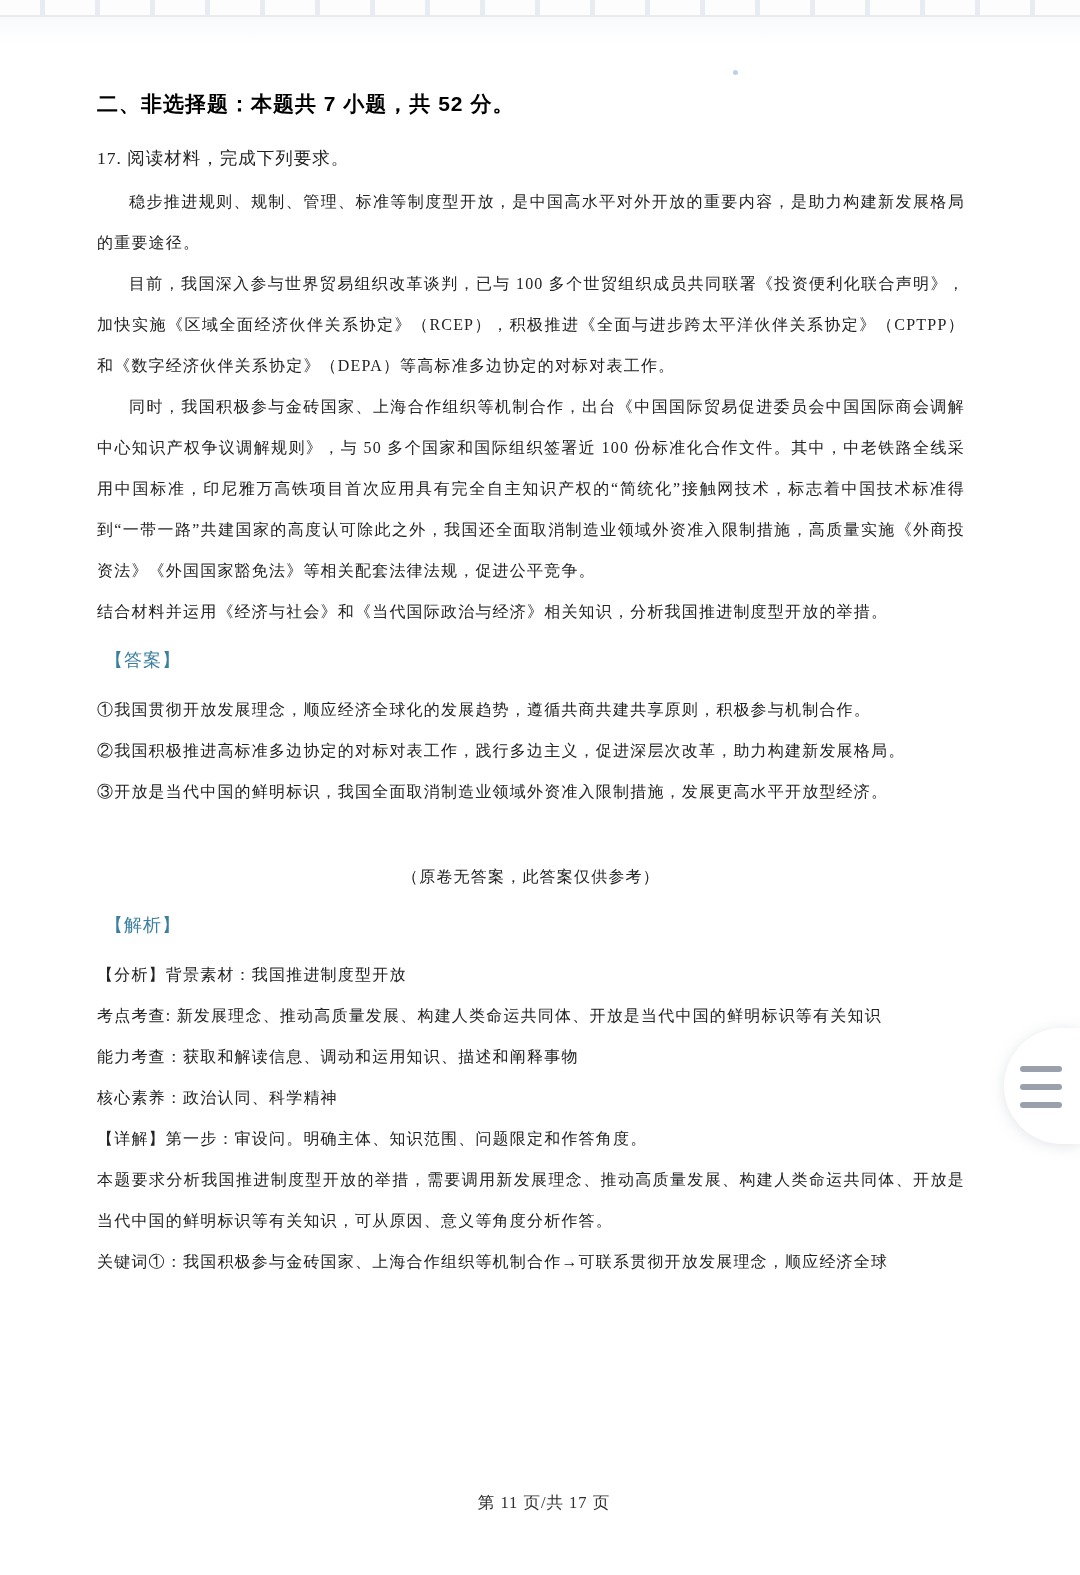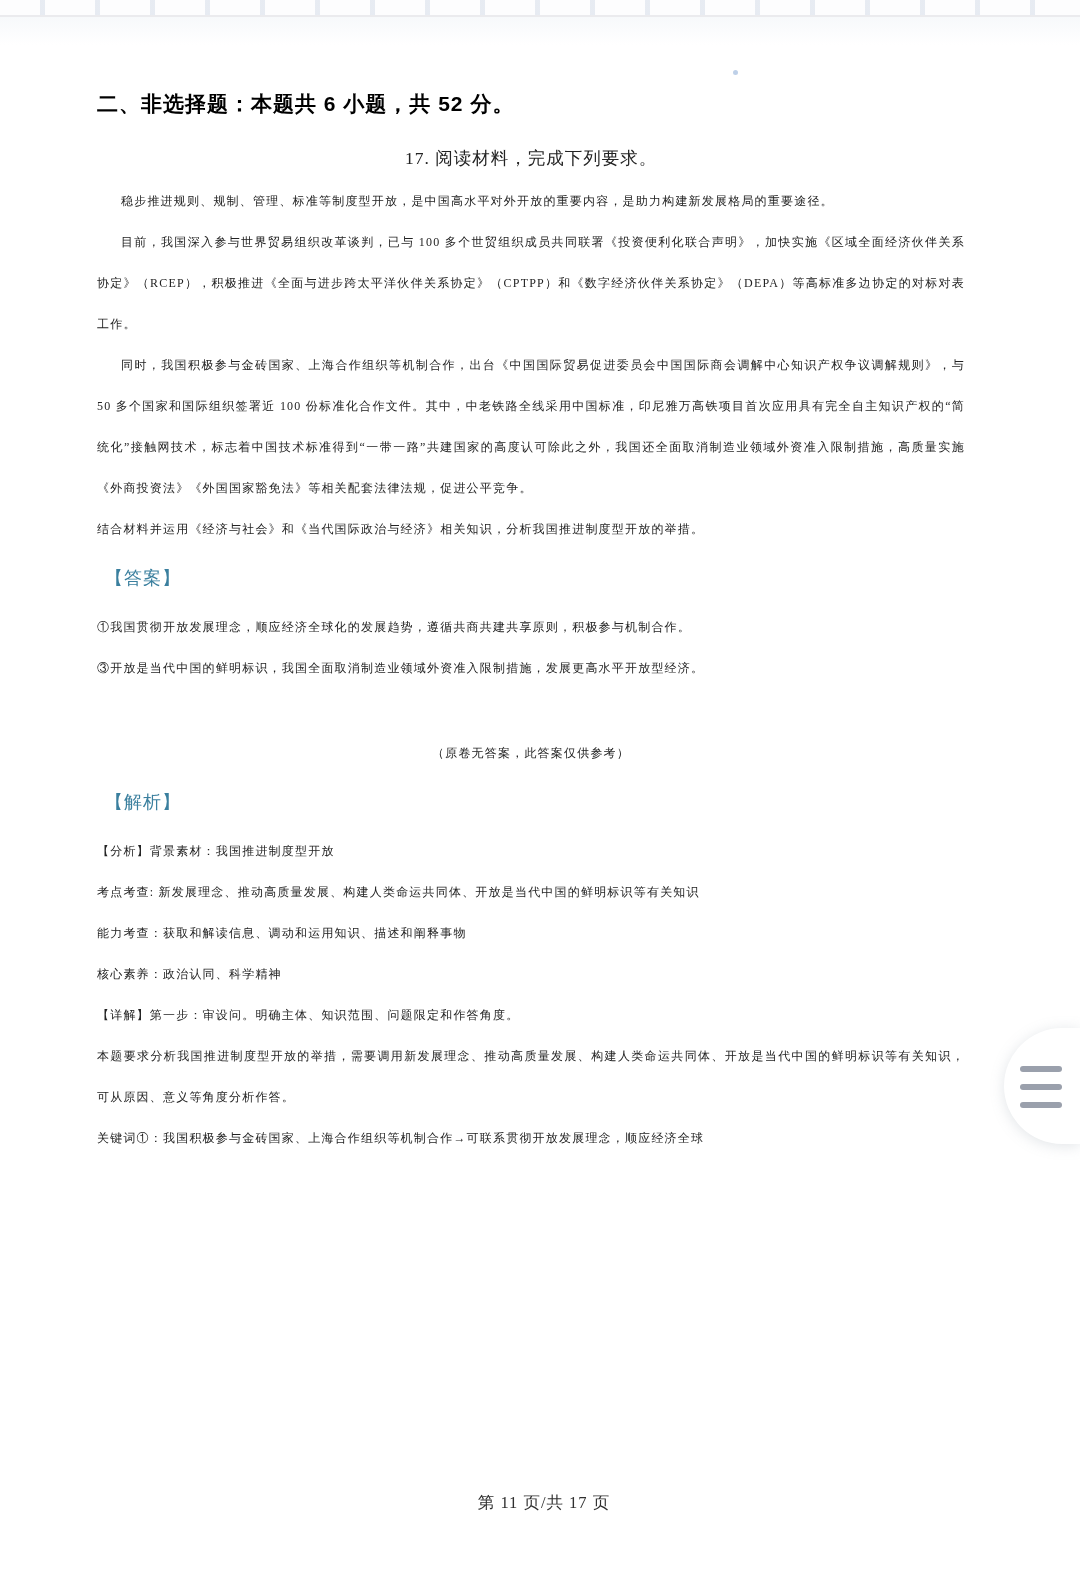--- a/index.html
+++ b/index.html
@@ -37,25 +37,25 @@
     font-weight:700;
     font-size:21px;line-height:28px;
     color:#000;
     letter-spacing:1px;
     text-align:left;
   }
   .q-line{
     margin:0 0 2px 0;
     font-size:17.5px;line-height:41px;
     letter-spacing:1px;
-    text-align:center;
+    text-align:left;
   }
   .para{
     margin:0;
-    font-size:12px;
+    font-size:16px;
     line-height:41px;
     letter-spacing:1.2px;
   }
   .para.indent{text-indent:2em;}
   .label{
     margin:8px;
     font-size:18px;line-height:41px;letter-spacing:1px;
     text-align:left;
   }
   .teal{color:#3a7f9e;}
@@ -85,30 +85,31 @@
 </style>
 </head>
 <body>
 
 <div class="page">
   <div class="top-strip"></div>
   <div class="top-fade"></div>
   <div class="artifact-dot"></div>
 
   <main class="doc">
-    <h2 class="sec-heading">二、非选择题：本题共 6 小题，共 52 分。</h2>
+    <h2 class="sec-heading">二、非选择题：本题共 7 小题，共 52 分。</h2>
     <p class="q-line">17. 阅读材料，完成下列要求。</p>
 
     <p class="para indent">稳步推进规则、规制、管理、标准等制度型开放，是中国高水平对外开放的重要内容，是助力构建新发展格局的重要途径。</p>
     <p class="para indent">目前，我国深入参与世界贸易组织改革谈判，已与 100 多个世贸组织成员共同联署《投资便利化联合声明》，加快实施《区域全面经济伙伴关系协定》（RCEP），积极推进《全面与进步跨太平洋伙伴关系协定》（CPTPP）和《数字经济伙伴关系协定》（DEPA）等高标准多边协定的对标对表工作。</p>
     <p class="para indent">同时，我国积极参与金砖国家、上海合作组织等机制合作，出台《中国国际贸易促进委员会中国国际商会调解中心知识产权争议调解规则》，与 50 多个国家和国际组织签署近 100 份标准化合作文件。其中，中老铁路全线采用中国标准，印尼雅万高铁项目首次应用具有完全自主知识产权的“简统化”接触网技术，标志着中国技术标准得到“一带一路”共建国家的高度认可除此之外，我国还全面取消制造业领域外资准入限制措施，高质量实施《外商投资法》《外国国家豁免法》等相关配套法律法规，促进公平竞争。</p>
     <p class="para">结合材料并运用《经济与社会》和《当代国际政治与经济》相关知识，分析我国推进制度型开放的举措。</p>
 
     <p class="label teal">【答案】</p>
     <p class="para">①我国贯彻开放发展理念，顺应经济全球化的发展趋势，遵循共商共建共享原则，积极参与机制合作。</p>
+    <p class="para">②我国积极推进高标准多边协定的对标对表工作，践行多边主义，促进深层次改革，助力构建新发展格局。</p>
     <p class="para">③开放是当代中国的鲜明标识，我国全面取消制造业领域外资准入限制措施，发展更高水平开放型经济。</p>
 
     <p class="para note">（原卷无答案，此答案仅供参考）</p>
 
     <p class="label teal">【解析】</p>
     <p class="para">【分析】背景素材：我国推进制度型开放</p>
     <p class="para">考点考查: 新发展理念、推动高质量发展、构建人类命运共同体、开放是当代中国的鲜明标识等有关知识</p>
     <p class="para">能力考查：获取和解读信息、调动和运用知识、描述和阐释事物</p>
     <p class="para">核心素养：政治认同、科学精神</p>
     <p class="para">【详解】第一步：审设问。明确主体、知识范围、问题限定和作答角度。</p>

